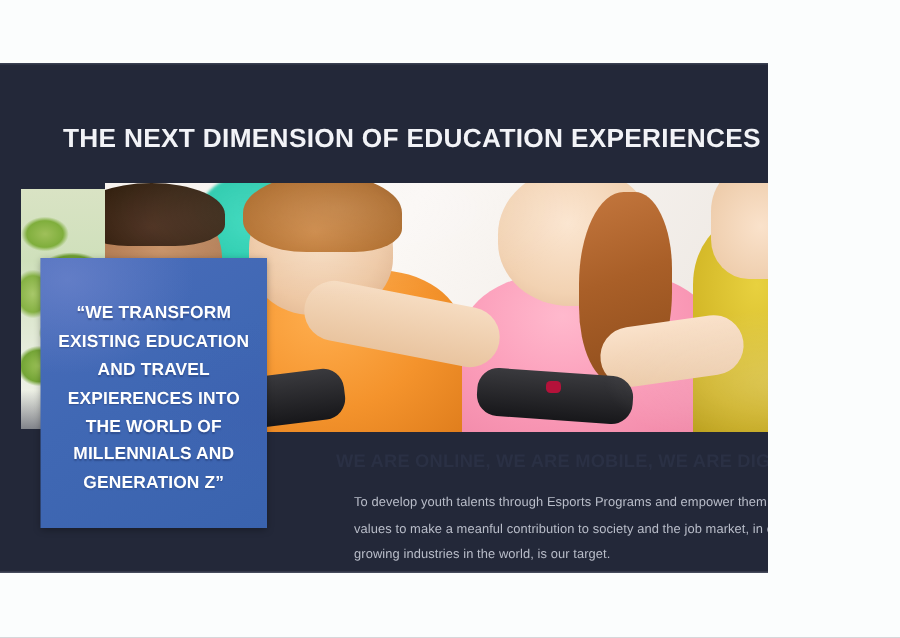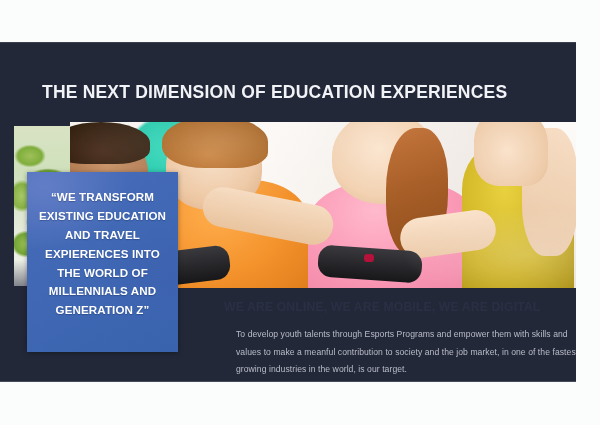--- a/index.html
+++ b/index.html
@@ -19,21 +19,21 @@
     width: 600px;
     height: 425px;
     background: #fbfdfd;
   }
 
   
   .slide {
     position: absolute;
     left: 0;
     top: 42px;
-    width: 576px;
+    width: 512px;
     height: 340px;
     background: #232839;
     overflow: hidden;
   }
 
   .slide-top-hairline {
     position: absolute;
     left: 0; top: 0;
     width: 600px; height: 1px;
     background: #3a4052;
@@ -252,21 +252,21 @@
   }
 
   
   .quote-card {
     position: absolute;
     left: 27px;
     top: 130px;
     width: 151px;
     height: 180px;
     box-sizing: border-box;
-    padding: 16px 8px 10px 8px;
+    padding: 28px 8px 10px 8px;
     background:
       radial-gradient(ellipse 120px 90px at 12% 8%,  rgba(120,140,210,.55) 0%, rgba(120,140,210,0) 70%),
       radial-gradient(ellipse 110px 80px at 95% 55%, rgba(60,95,175,.5) 0%, rgba(60,95,175,0) 72%),
       linear-gradient(150deg, #4a6cba 0%, #4068b4 46%, #3a63ae 100%);
     box-shadow: 0 1px 5px rgba(0,0,0,.35);
   }
   .quote-text {
     margin: 0;
     text-align: center;
     font-size: 11.6px;

